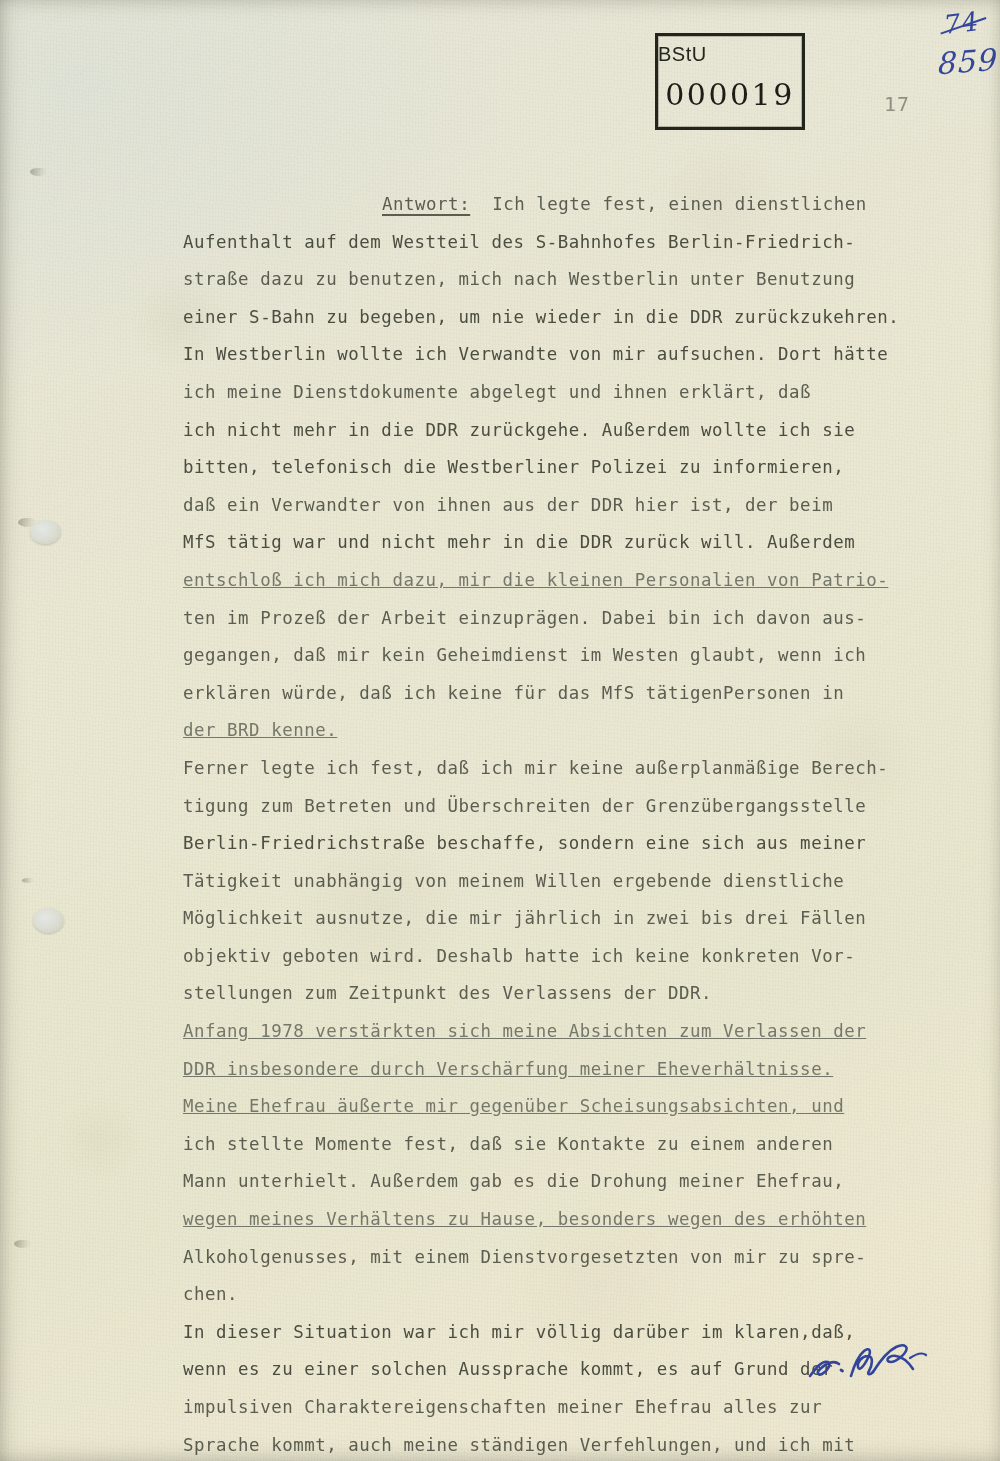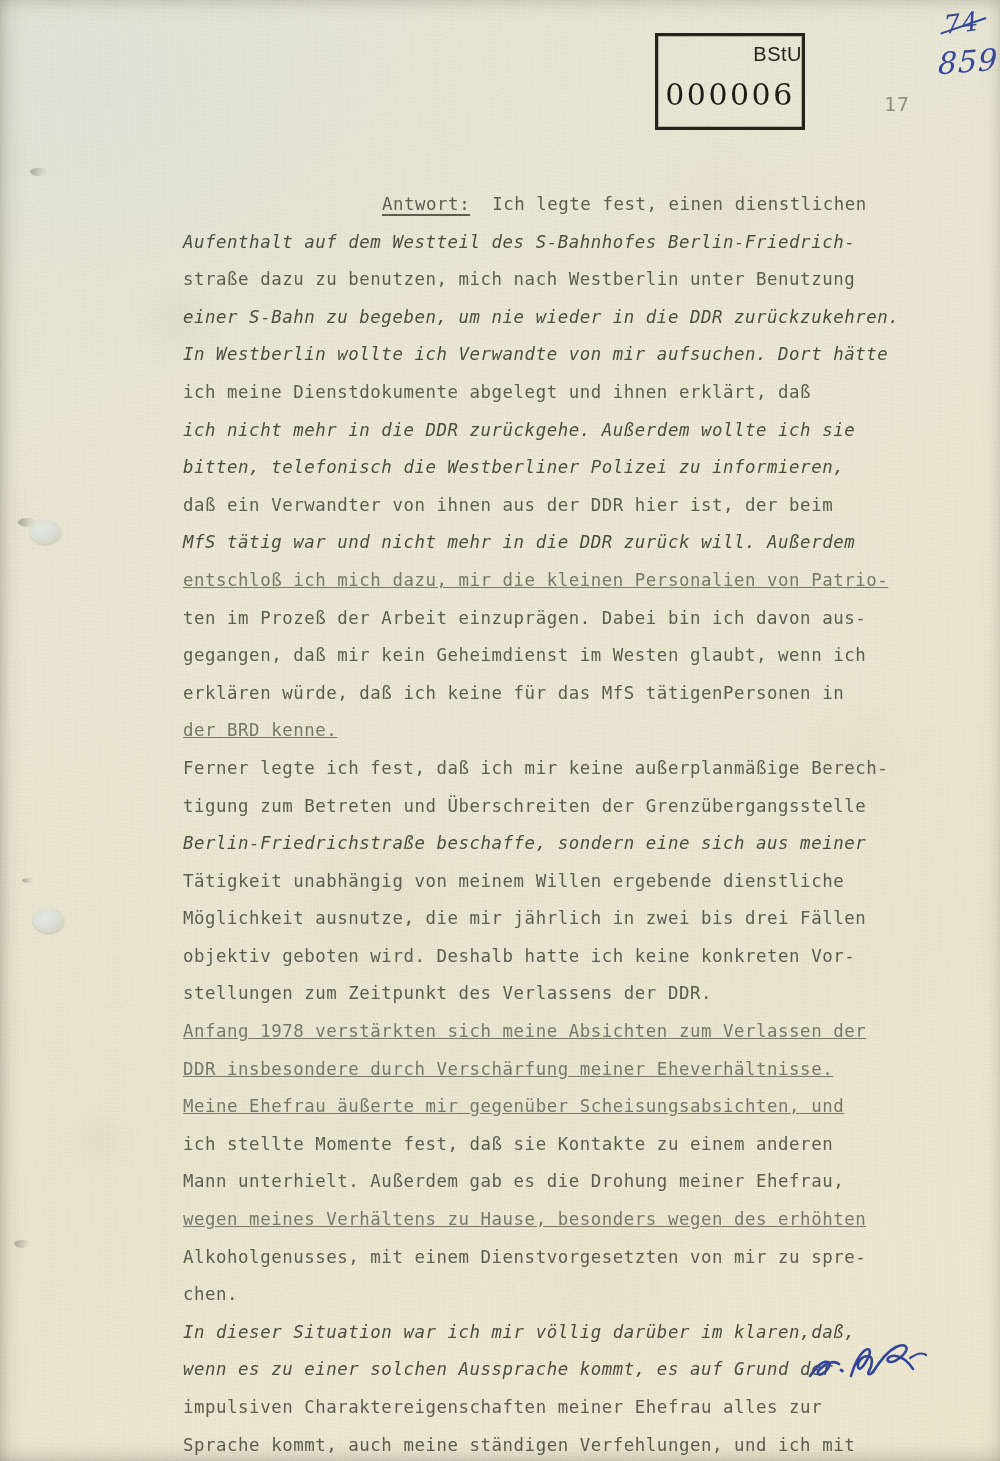--- a/index.html
+++ b/index.html
@@ -58,21 +58,21 @@
     width: 150px;
     height: 97px;
     border: 3px solid #23241c;
     box-sizing: border-box;
     box-shadow: inset 0 0 0 1px rgba(30,30,24,0.25);
   }
   #stamp-label {
     position: absolute;
     left: 0; right: 0;
     top: 7px;
-    text-align: right;
+    text-align: left;
     font-family: "Liberation Sans", "DejaVu Sans", sans-serif;
     font-size: 20px;
     letter-spacing: 0.5px;
     color: #24251d;
   }
   #stamp-number {
     position: absolute;
     left: 0; right: 0;
     top: 41px;
     text-align: center;
@@ -136,21 +136,21 @@
     white-space: pre;
   }
   #body-text .ln {
     display: block;
     height: 37.6px;
     color: #60635500;
   }
   #body-text .ln > span { color: #585b4d; }
 
   
-  .ink-dark  > span { color: #4a4d40 !important; font-style: italic; }
+  .ink-dark  > span { color: #4a4d40 !important; }
   .ink-mid   > span { color: #5a5d50 !important; margin-top: 45px; }
   .ink-light > span { color: #74776a !important; text-decoration: underline; }
 
   .indent { padding-left: 199px; }
 
   .ul {
     text-decoration: underline;
     text-decoration-thickness: 2px;
     text-underline-offset: 4px;
   }
@@ -193,21 +193,21 @@
 </head>
 <body>
 
 <div id="page">
 
   <div id="mottle"></div>
   <div id="grain"></div>
 
   <div id="stamp-box">
     <div id="stamp-label">BStU</div>
-    <div id="stamp-number">000006</div>
+    <div id="stamp-number">000019</div>
   </div>
 
   <div id="page-number">17</div>
 
   <div id="hw-struck" class="handwritten">
     <span>74</span>
     <span class="strike"></span>
   </div>
   <div id="hw-ref" class="handwritten">859</div>
 

